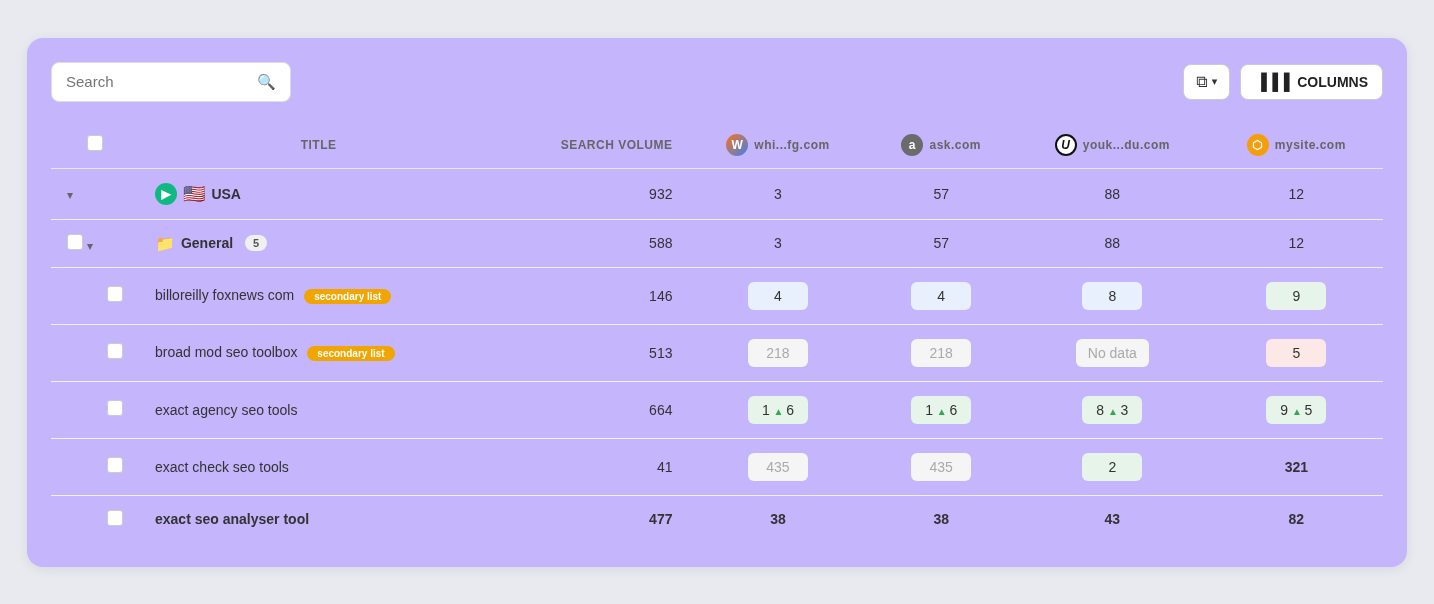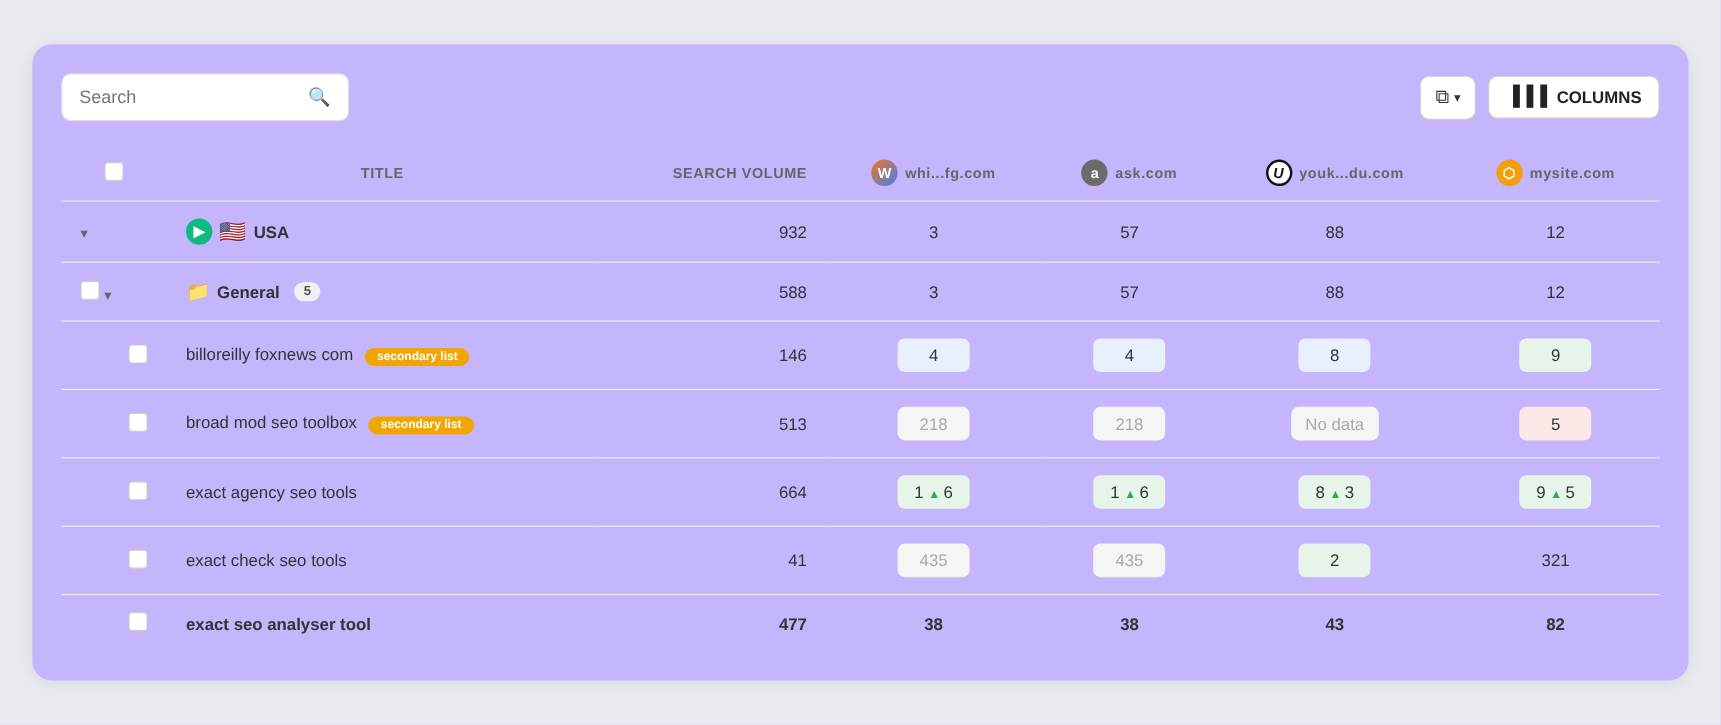--- a/index.html
+++ b/index.html
@@ -138,21 +138,21 @@
       font-size: 11px;
       background: #f0f0f0;
       color: #555;
       margin-left: 6px;
     }
     
     .cell-blue-light { background: #e8f0fe; border-radius: 6px; padding: 6px 12px; text-align: center; display: inline-block; min-width: 60px; }
     .cell-green-light { background: #e6f4ea; border-radius: 6px; padding: 6px 12px; text-align: center; display: inline-block; min-width: 60px; }
     .cell-red-light { background: #fde8e8; border-radius: 6px; padding: 6px 12px; text-align: center; display: inline-block; min-width: 60px; }
     .cell-neutral { background: #f5f5f5; border-radius: 6px; padding: 6px 12px; text-align: center; display: inline-block; min-width: 60px; color: #aaa; }
-    .cell-plain { padding: 6px 4px; display: inline-block; }
+    .cell-plain { padding: 6px 4px; display: inline-block; font-weight: bold; }
     .up-arrow { color: #34a853; font-size: 10px; }
     td.center { text-align: center; }
     .site-header {
       display: flex;
       align-items: center;
       gap: 6px;
     }
     .site-icon {
       width: 22px;
       height: 22px;

